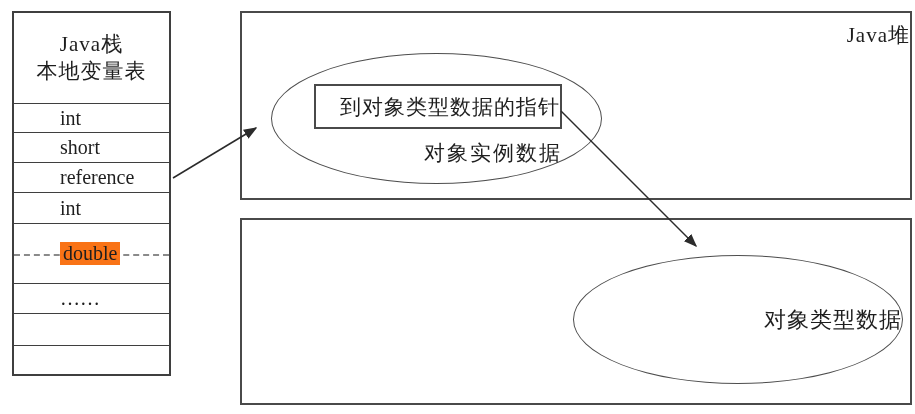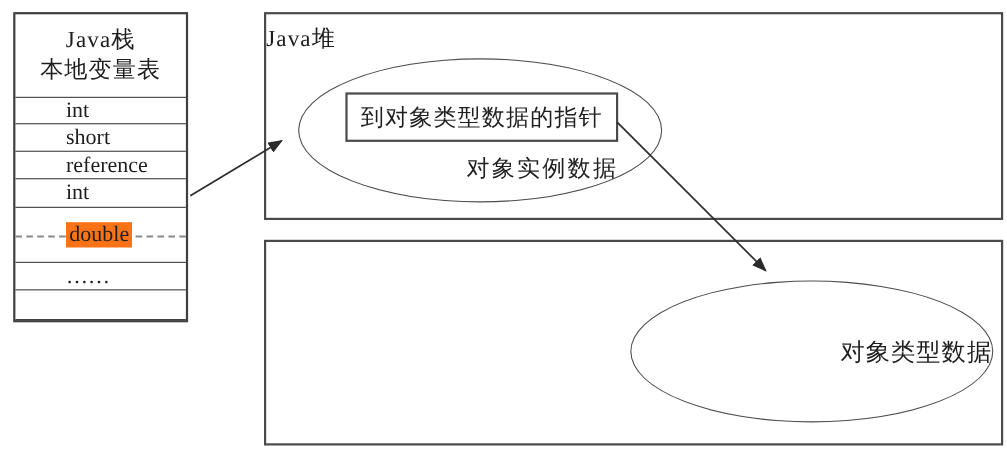--- a/index.html
+++ b/index.html
@@ -16,21 +16,21 @@
     color: #1e1e1e;
     overflow: hidden;
   }
 
   
   .stack-table {
     position: absolute;
     left: 12px;
     top: 11px;
     width: 159px;
-    height: 282px;
+    height: 365px;
     border: 2px solid #3f3f3f;
     box-sizing: border-box;
     display: flex;
     flex-direction: column;
     background: #fff;
   }
   .stack-header {
     height: 90px;
     box-sizing: border-box;
     display: flex;
@@ -80,21 +80,21 @@
     box-sizing: border-box;
     background: #fff;
   }
   .heap-box   { top: 11px;  height: 189px; }
   .method-box { top: 218px; height: 187px; }
   .box-title {
     position: absolute;
     top: 8px;
     left: 0;
     width: 100%;
-    text-align: left;
+    text-align: right;
     font-size: 21px;
     letter-spacing: 1px;
   }
   .ellipse {
     position: absolute;
     border: 1.5px solid #4e4e4e;
     border-radius: 50%;
     box-sizing: border-box;
     background: #fff;
   }
@@ -108,21 +108,21 @@
     position: absolute;
     left: 72px;
     top: 71px;
     width: 248px;
     height: 45px;
     border: 2px solid #4a4a4a;
     box-sizing: border-box;
     background: #fff;
     display: flex;
     align-items: center;
-    justify-content: center;
+    justify-content: flex-end;
     font-size: 21px;
     letter-spacing: 1px;
     white-space: nowrap;
   }
   .instance-label {
     position: absolute;
     left: 72px;
     top: 126px;
     width: 248px;
     text-align: right;

